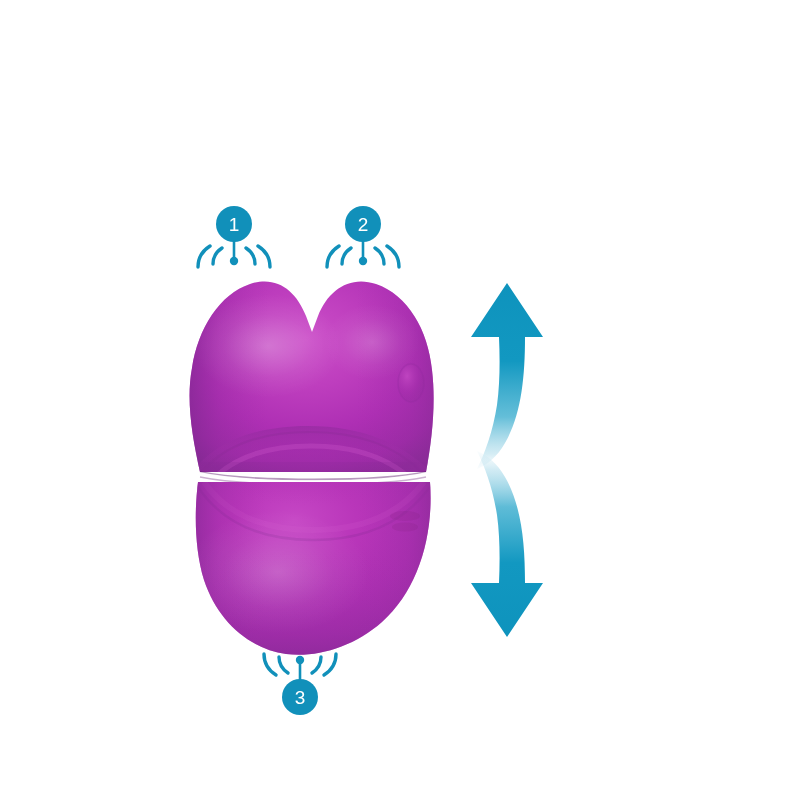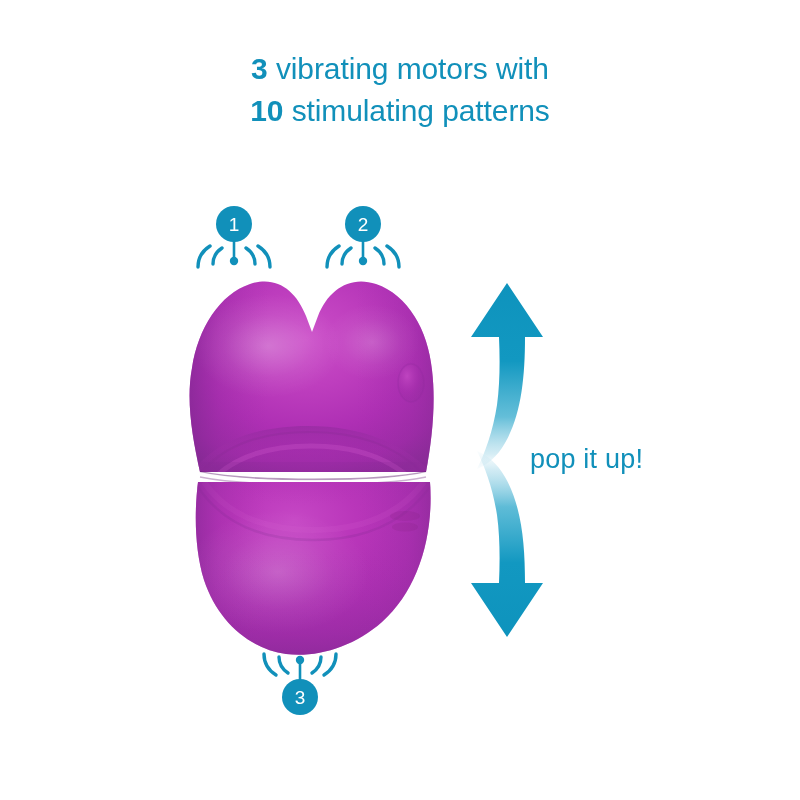--- a/index.html
+++ b/index.html
@@ -90,28 +90,20 @@
     font-weight: 400;
     letter-spacing: 0.2px;
     white-space: nowrap;
   }
 </style>
 </head>
 <body>
 
 <div id="page">
 
-  <div id="headline">
-    <span class="line">
-      <span class="num">3</span><span class="rest"> vibrating motors with</span>
-    </span>
-    <span class="line">
-      <span class="num">10</span><span class="rest"> stimulating patterns</span>
-    </span>
-  </div>
 
   <div id="product-stage">
     <svg id="product-svg" width="400" height="430" viewBox="0 0 400 430">
       <defs>
 
         <radialGradient id="gUpper" cx="48%" cy="30%" r="78%">
           <stop offset="0%" stop-color="#cb4ec8"></stop>
           <stop offset="32%" stop-color="#be3ebe"></stop>
           <stop offset="62%" stop-color="#ae2fb4"></stop>
           <stop offset="86%" stop-color="#9c2ba6"></stop>
@@ -383,15 +375,14 @@
                  C 70 266, 66 230, 50 202
                  C 42 188, 32 180, 22 176
                  C 30 192, 38 214, 42 240
                  C 45 262, 45 286, 44 308
                  L 16 308
                  Z" fill="url(#gArrowDown)"></path>
       </g>
     </svg>
   </div>
 
-  <div id="pop-label">pop it up!</div>
 
 </div>
 
 </body></html>

